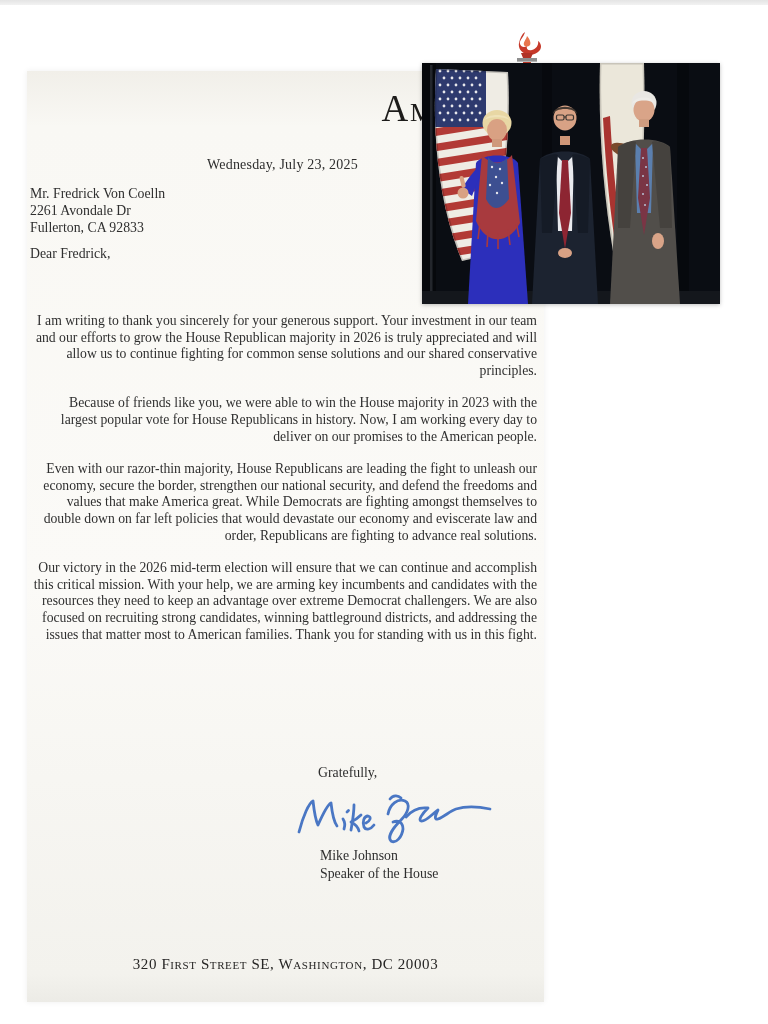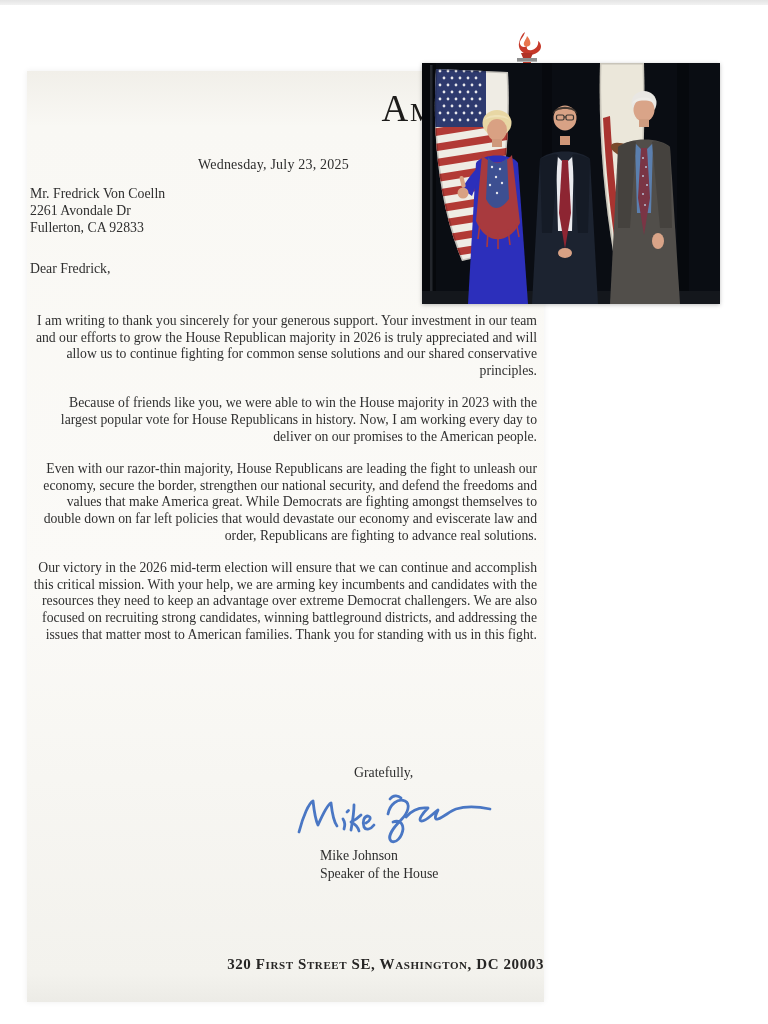--- a/index.html
+++ b/index.html
@@ -28,50 +28,50 @@
   .logo-word{
     font-family:"Liberation Serif",serif;
     font-variant:small-caps;
     font-size:37px;line-height:38px;
     letter-spacing:2px;color:#1d1c1a;font-weight:500;
   }
   .torch-wrap{width:34px;height:68px;margin:0 1px -13px 3px;position:relative;}
   .torch-wrap svg{position:absolute;left:0;bottom:10px;}
   
   .dateline{
-    position:absolute;left:198px;top:157px;
+    position:absolute;left:207px;top:157px;
     font-size:14px;color:#2e2e2e;letter-spacing:.2px;
   }
   .recipient{
     position:absolute;left:30px;top:185px;
     font-size:13.8px;line-height:17px;color:#2e2e2e;
   }
   .salutation{
-    position:absolute;left:30px;top:261px;
+    position:absolute;left:30px;top:246px;
     font-size:13.8px;color:#2e2e2e;
   }
   .body-copy{
     position:absolute;left:30px;top:313px;width:507px;
     font-size:13.7px;line-height:16.7px;color:#2f2f2f;
     text-align:right;
   }
   .body-copy p{margin:0 0 15.5px 0;}
   .closing{
     position:absolute;left:318px;top:765px;
-    font-size:13.8px;color:#2e2e2e;margin-left:36px;
+    font-size:13.8px;color:#2e2e2e;
   }
   .signature-wrap{position:absolute;left:294px;top:790px;width:202px;height:56px;}
   .signer-block{
     position:absolute;left:320px;top:847px;
     font-size:13.8px;line-height:18px;color:#2e2e2e;
   }
   .footer-address{
     position:absolute;left:27px;top:956px;width:517px;
-    text-align:right;
-    font-variant:small-caps;font-weight:700;
+    text-align:center;
+    font-variant:small-caps;font-weight:400;
     font-size:15px;letter-spacing:.6px;color:#262524;
   }
   
   .photo-inset{
     position:absolute;left:422px;top:63px;width:298px;height:241px;
     box-shadow:0 1px 4px rgba(0,0,0,0.25);
   }
   .photo-inset svg{display:block;}
 </style>
 </head>

